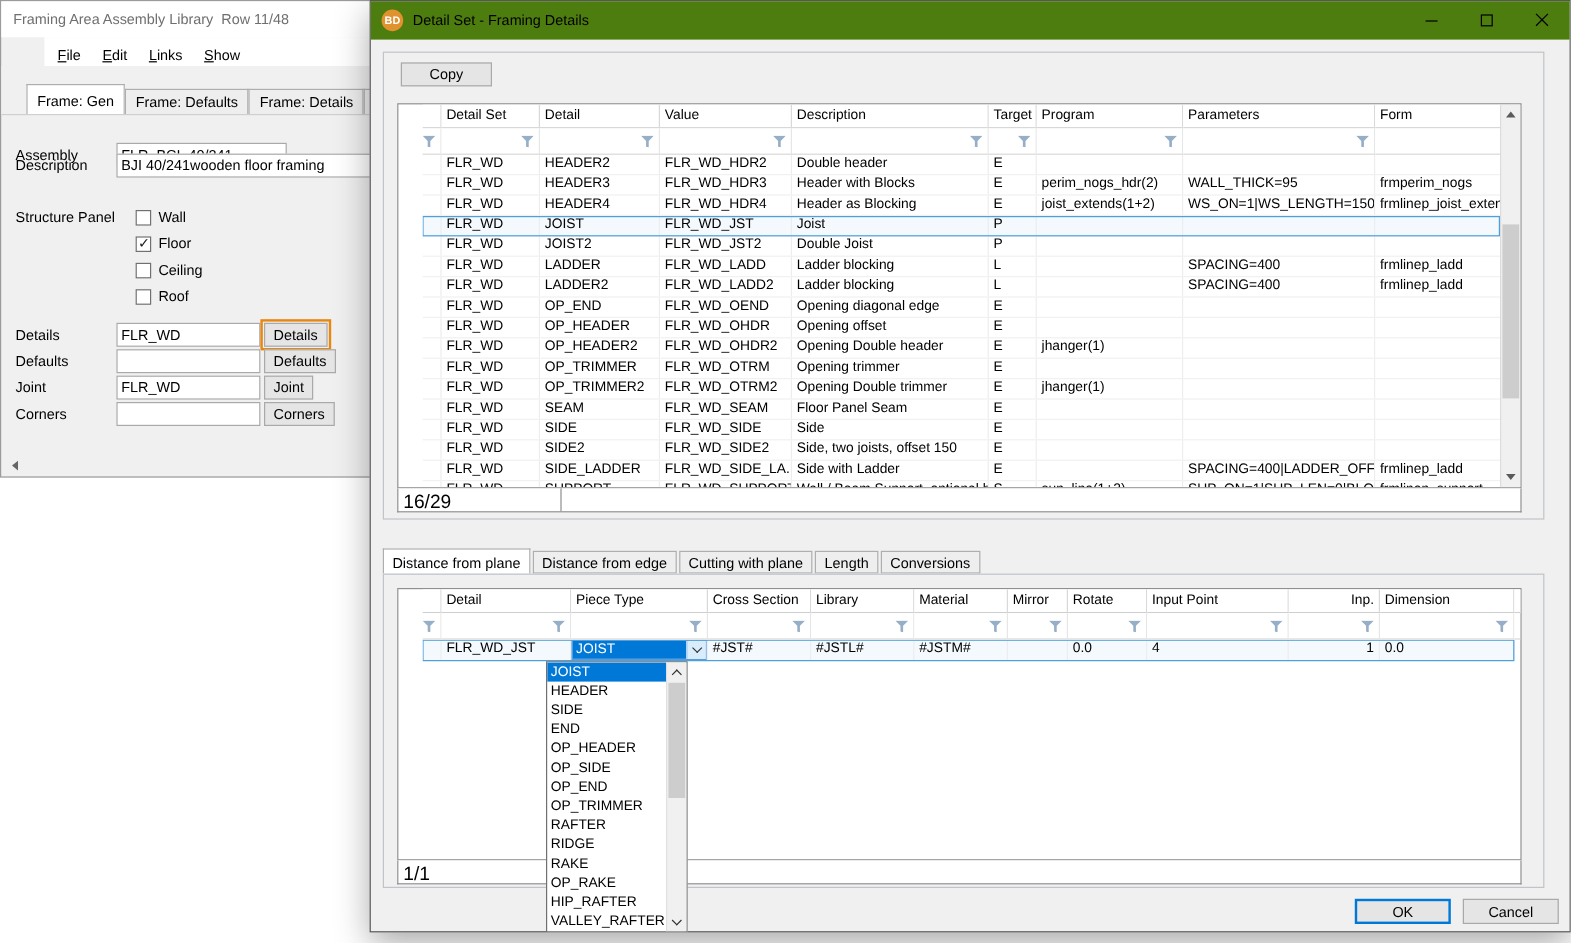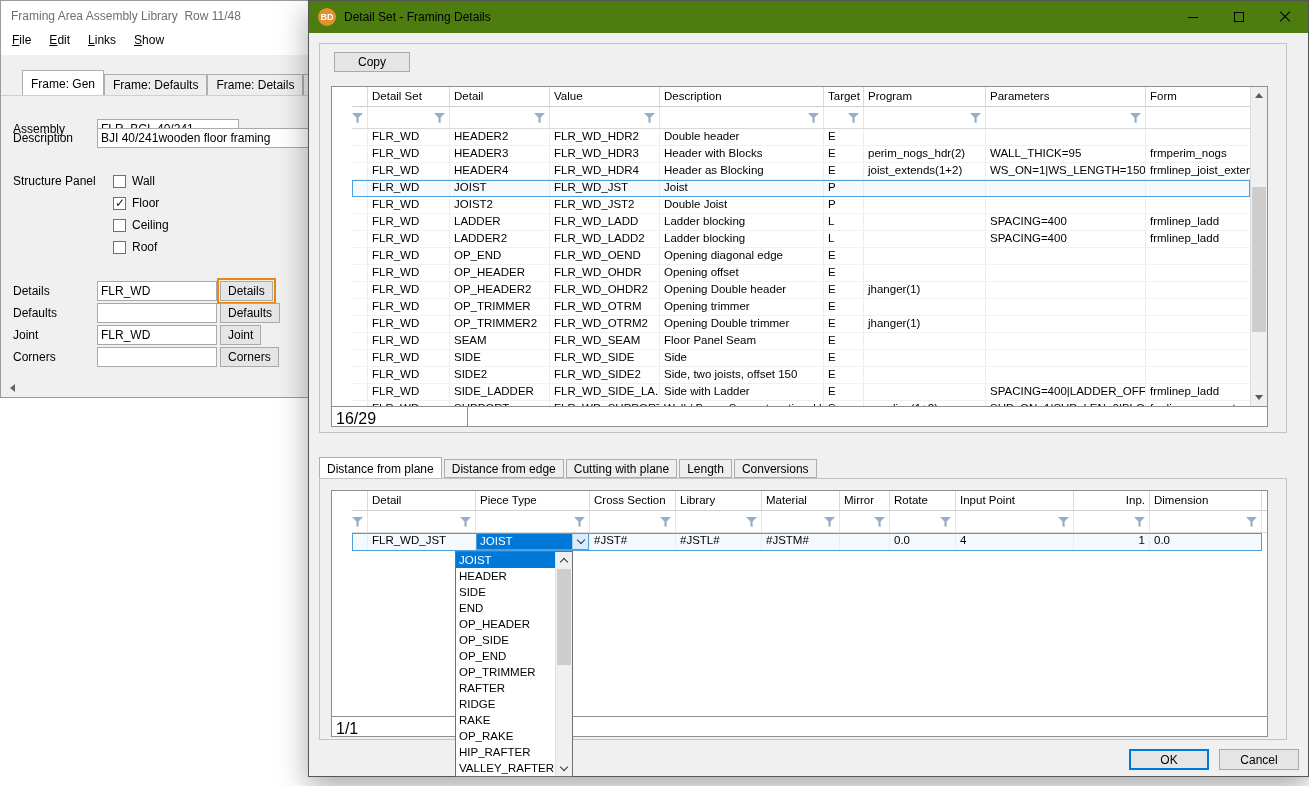--- a/index.html
+++ b/index.html
@@ -2,21 +2,21 @@
 <html><head>
 <meta charset="utf-8">
 <style>
 *{margin:0;padding:0;box-sizing:border-box;}
 html,body{width:1309px;height:786px;}
 body{position:relative;background:#ffffff;font-family:"Liberation Sans",sans-serif;font-size:12px;color:#000;overflow:hidden;}
 
 
 .bgw{position:absolute;left:0;top:0;width:436px;height:398px;background:#f0f0f0;border:1px solid #9b9b9b;z-index:1;overflow:hidden;}
 .bgw-title{height:30px;background:#fff;display:flex;align-items:center;padding-left:10px;color:#6f6f6f;white-space:pre;}
-.bgw-menu{height:24px;background:#fff;display:flex;align-items:flex-start;padding-left:2px;}
+.bgw-menu{height:24px;background:#fff;display:flex;align-items:flex-end;padding-left:2px;margin-left:36px;}
 .menu-item{display:inline-block;padding:2px 9px;cursor:default;}
 .menu-item::first-letter{text-decoration:underline;}
 .tabstrip{display:flex;align-items:flex-end;padding-left:21px;height:41px;background:#f0f0f0;border-bottom:1px solid #cfcfcf;}
 .tab{border:1px solid #aeaeae;border-bottom:none;background:#eeeeee;padding:3px 8px;height:21px;white-space:nowrap;}
 .tab.active{background:#ffffff;height:25px;padding-top:6px;}
 .bgw-form{position:absolute;left:0;top:81px;right:0;bottom:0;}
 .frow{display:flex;align-items:center;height:22px;}
 .abs{position:absolute;}
 .flabel{width:96px;padding-left:12px;flex:none;overflow:hidden;white-space:nowrap;}
 .tinput{height:20px;background:#fff;border:1px solid #a9a9a9;line-height:18px;padding:0 3px;overflow:hidden;white-space:nowrap;flex:none;}
@@ -138,21 +138,21 @@
         </div>
         <div class="cbrow">
           <div class="cb"></div>
           <div>Ceiling</div>
         </div>
         <div class="cbrow">
           <div class="cb"></div>
           <div>Roof</div>
         </div>
       </div>
-    <div class="abs" style="top:198px;left:0;right:0;">
+    <div class="abs" style="top:186px;left:0;right:0;">
         <div class="frow">
           <div class="flabel">Details</div>
           <div class="tinput" style="width: 120px;">FLR_WD</div>
           <div class="btnwrap hl">
             <div class="btn">Details</div>
           </div>
         </div>
         <div class="frow">
           <div class="flabel">Defaults</div>
           <div class="tinput" style="width: 120px;"></div>

